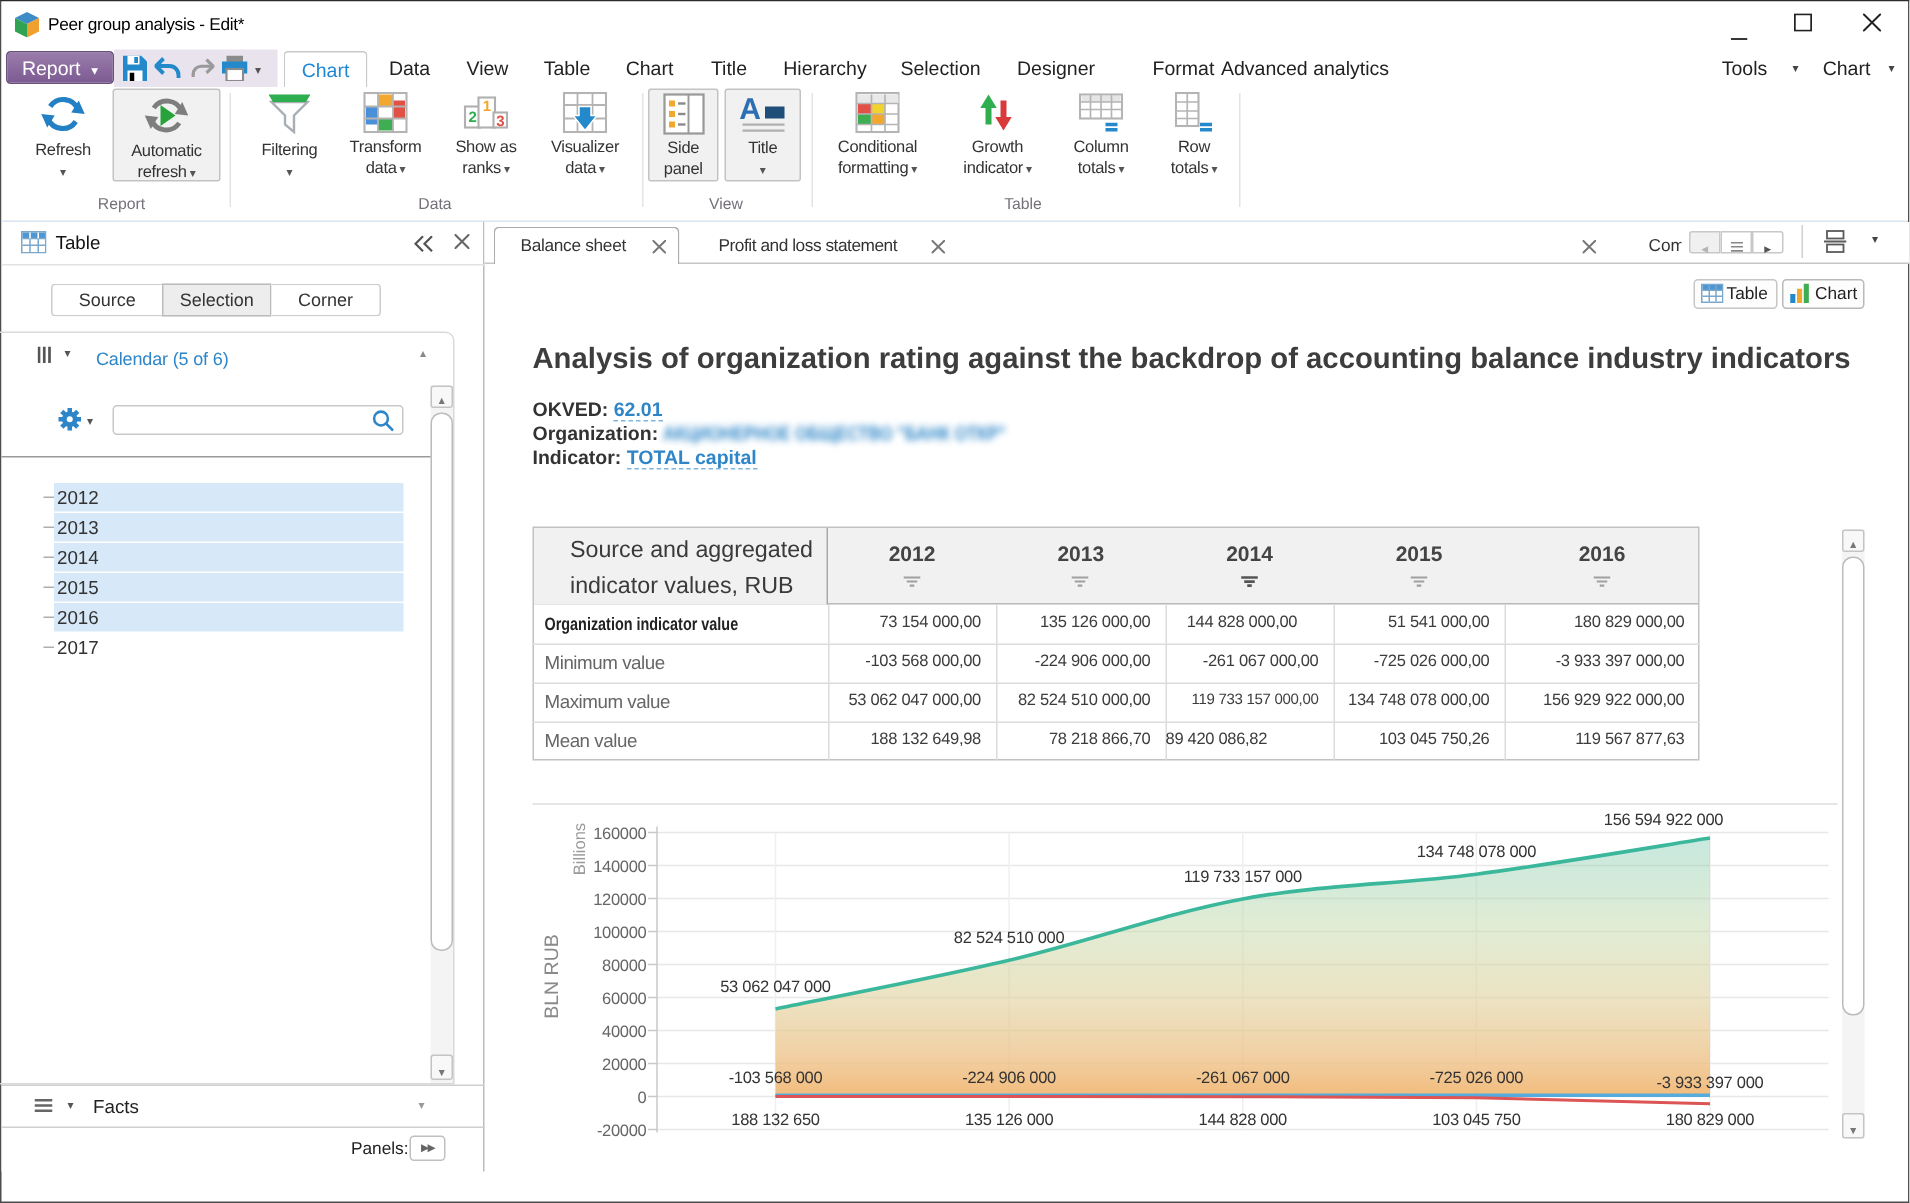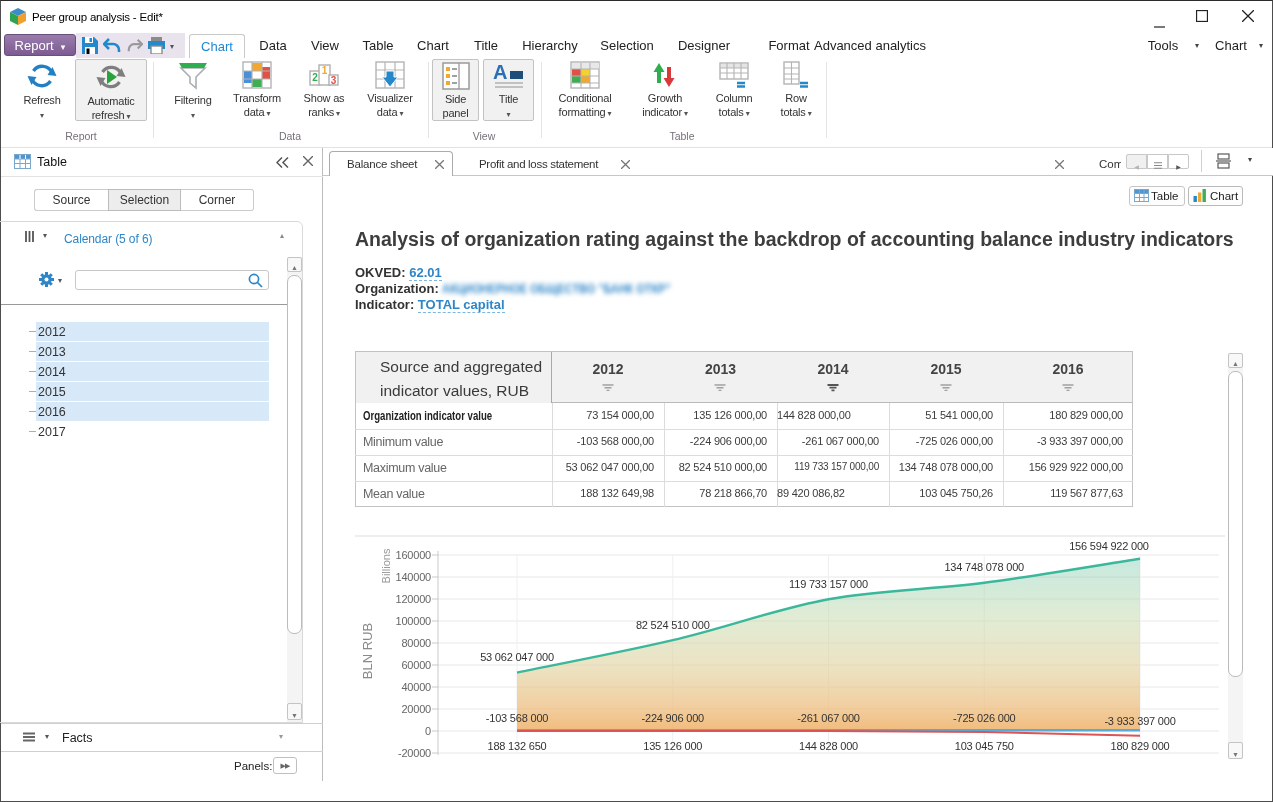--- a/index.html
+++ b/index.html
@@ -394,21 +394,21 @@
 <div class="abs" style="left:663px;top:402px;width:1px;height:104px;background:#dcdcdc"></div>
 <div class="abs" style="left:776px;top:402px;width:1px;height:104px;background:#dcdcdc"></div>
 <div class="abs" style="left:888px;top:402px;width:1px;height:104px;background:#dcdcdc"></div>
 <div class="abs" style="left:1002px;top:402px;width:1px;height:104px;background:#dcdcdc"></div>
 <div class="abs" style="left:354px;top:428px;width:778px;height:1px;background:#dcdcdc"></div>
 <div class="abs" style="left:354px;top:454px;width:778px;height:1px;background:#dcdcdc"></div>
 <div class="abs" style="left:354px;top:480px;width:778px;height:1px;background:#dcdcdc"></div>
 <div class="abs" style="left:362px;top:408px;font-size:12px;font-weight:bold;color:#222;transform:scaleX(0.8);transform-origin:0 0;white-space:nowrap">Organization indicator value</div>
 <div class="abs" style="left:551px;top:408px;width:102px;text-align:right;font-size:11px;letter-spacing:-0.2px;color:#3c3c3c;white-space:nowrap">73 154 000,00</div>
 <div class="abs" style="left:663px;top:408px;width:103px;text-align:right;font-size:11px;letter-spacing:-0.2px;color:#3c3c3c;white-space:nowrap">135 126 000,00</div>
-<div class="abs" style="left:776px;top:408px;width:102px;text-align:left;font-size:11px;letter-spacing:-0.2px;color:#3c3c3c;white-space:nowrap">144 828 000,00</div>
+<div class="abs" style="left:776px;top:408px;width:102px;text-align:center;font-size:11px;letter-spacing:-0.2px;color:#3c3c3c;white-space:nowrap">144 828 000,00</div>
 <div class="abs" style="left:888px;top:408px;width:104px;text-align:right;font-size:11px;letter-spacing:-0.2px;color:#3c3c3c;white-space:nowrap">51 541 000,00</div>
 <div class="abs" style="left:1002px;top:408px;width:120px;text-align:right;font-size:11px;letter-spacing:-0.2px;color:#3c3c3c;white-space:nowrap">180 829 000,00</div>
 <div class="abs" style="left:362px;top:434px;font-size:12.5px;letter-spacing:-0.3px;color:#666">Minimum value</div>
 <div class="abs" style="left:551px;top:434px;width:102px;text-align:right;font-size:11px;letter-spacing:-0.2px;color:#3c3c3c;white-space:nowrap">-103 568 000,00</div>
 <div class="abs" style="left:663px;top:434px;width:103px;text-align:right;font-size:11px;letter-spacing:-0.2px;color:#3c3c3c;white-space:nowrap">-224 906 000,00</div>
 <div class="abs" style="left:776px;top:434px;width:102px;text-align:right;font-size:11px;letter-spacing:-0.2px;color:#3c3c3c;white-space:nowrap">-261 067 000,00</div>
 <div class="abs" style="left:888px;top:434px;width:104px;text-align:right;font-size:11px;letter-spacing:-0.2px;color:#3c3c3c;white-space:nowrap">-725 026 000,00</div>
 <div class="abs" style="left:1002px;top:434px;width:120px;text-align:right;font-size:11px;letter-spacing:-0.2px;color:#3c3c3c;white-space:nowrap">-3 933 397 000,00</div>
 <div class="abs" style="left:362px;top:460px;font-size:12.5px;letter-spacing:-0.3px;color:#666">Maximum value</div>
 <div class="abs" style="left:551px;top:460px;width:102px;text-align:right;font-size:11px;letter-spacing:-0.2px;color:#3c3c3c;white-space:nowrap">53 062 047 000,00</div>

